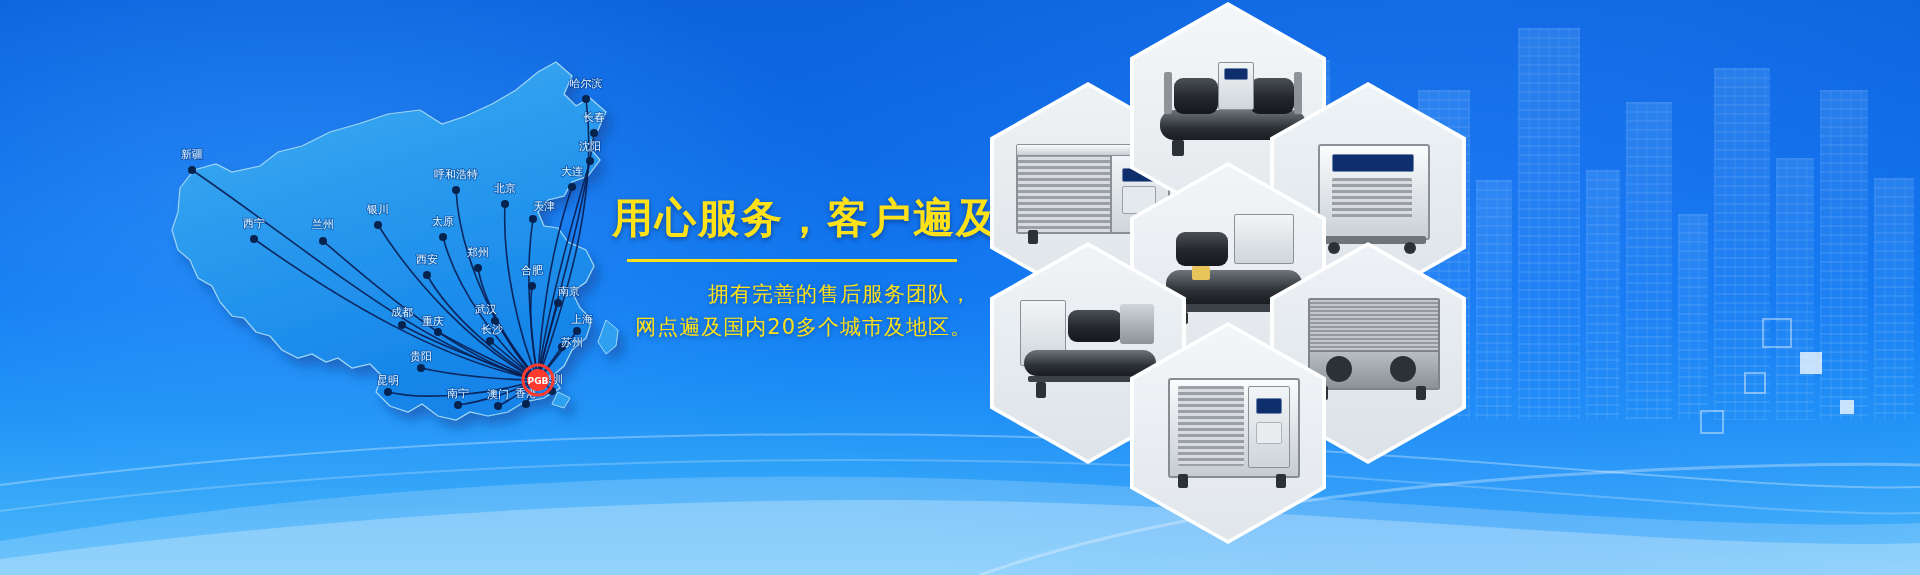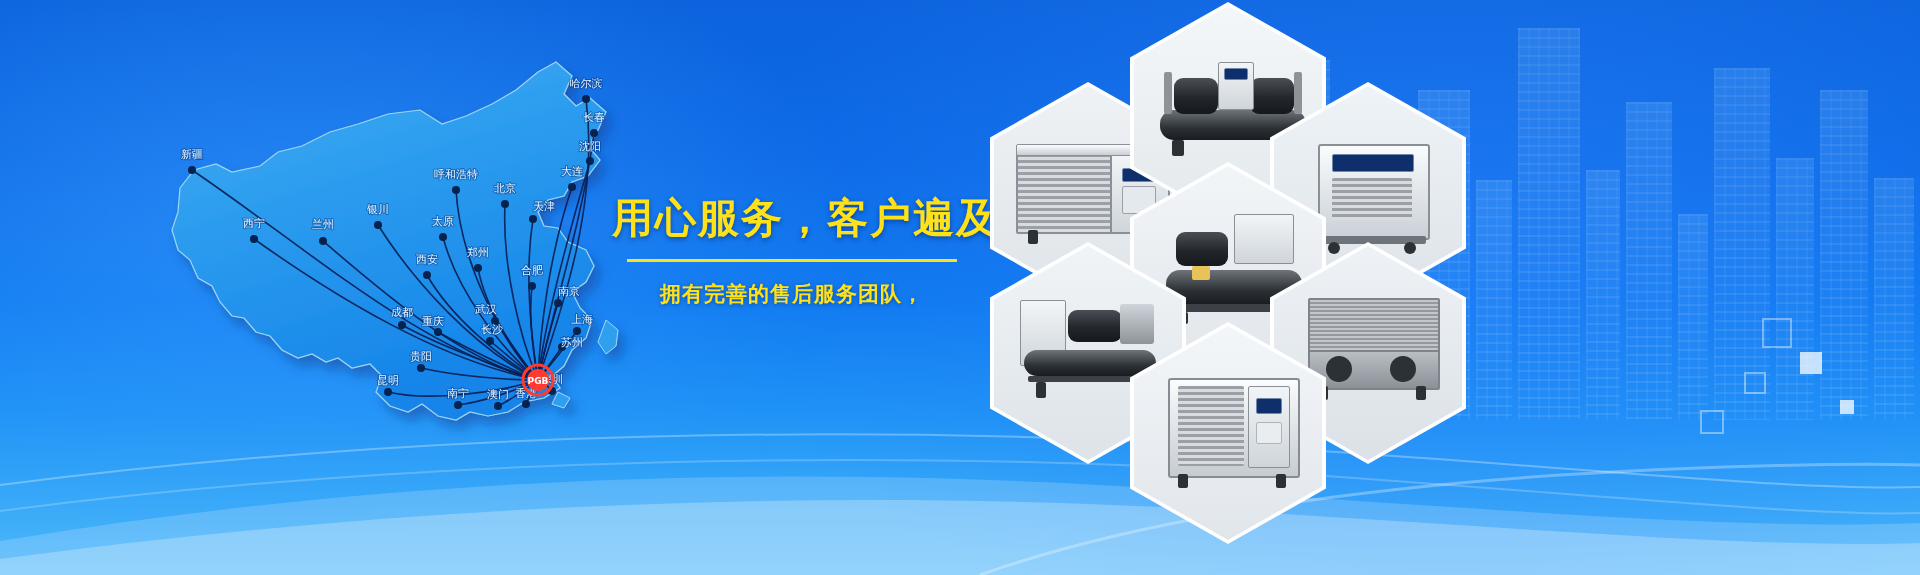--- a/index.html
+++ b/index.html
@@ -38,23 +38,23 @@
   .hub-text{font-size:9px;fill:#fff;font-weight:bold;font-family:"DejaVu Sans",sans-serif;}
   
   #copy{position:absolute;left:612px;top:196px;width:360px;text-align:center;}
   #headline{
     font-size:41px;font-weight:bold;color:#ffe11a;letter-spacing:2px;line-height:1.1;
     font-family:"DejaVu Sans","Liberation Sans",sans-serif;
     text-shadow:0 2px 5px rgba(0,30,90,.55);white-space:nowrap;
   }
   #rule{height:3px;background:#ffe11a;margin:18px auto 16px;width:330px;}
   .sub-line{
-    font-size:21px;font-weight:bold;color:#ffe11a;letter-spacing:1px;line-height:1.55;
+    font-size:21px;font-weight:normal;color:#ffe11a;letter-spacing:1px;line-height:1.55;
     font-family:"DejaVu Sans","Liberation Sans",sans-serif;
-    text-shadow:0 1px 4px rgba(0,30,90,.5);white-space:nowrap;
+    text-shadow:0 1px 4px rgba(0,30,90,.5);white-space:nowrap;text-align:right;
   }
   
   #gallery{position:absolute;left:960px;top:0;width:600px;height:470px;}
   .hex{
     position:absolute;
     clip-path:polygon(50% 0%,100% 25%,100% 75%,50% 100%,0% 75%,0% 25%);
     background:#ffffff;
     display:flex;align-items:center;justify-content:center;
   }
   .hex-inner{
@@ -289,20 +289,21 @@
         <circle class="hub-ring" cx="418" cy="360" r="15"></circle>
         <text class="hub-text" x="418" y="364" text-anchor="middle">PGB</text>
       </g>
     </svg>
   </div>
 
   <div id="copy">
     <div id="headline">用心服务，客户遍及全国</div>
     <div id="rule"></div>
     <div class="sub-line">拥有完善的售后服务团队，</div>
+    <div class="sub-line">网点遍及国内20多个城市及地区。</div>
   </div>
 
   <div id="gallery">
 
     <div class="hex" style="left:30px;top:82px;width:196px;height:222px;">
       <div class="hex-inner" style="background:linear-gradient(180deg,#eef2f5,#dfe4e8);">
         <div class="machine">
           <div class="mbody grill" style="left:22px;top:66px;width:94px;height:78px;border:2px solid #8b9096;"></div>
           <div class="mbody panel" style="left:116px;top:66px;width:56px;height:78px;border:2px solid #8b9096;"></div>
           <div class="mbody screen" style="left:128px;top:82px;width:32px;height:12px;"></div>

